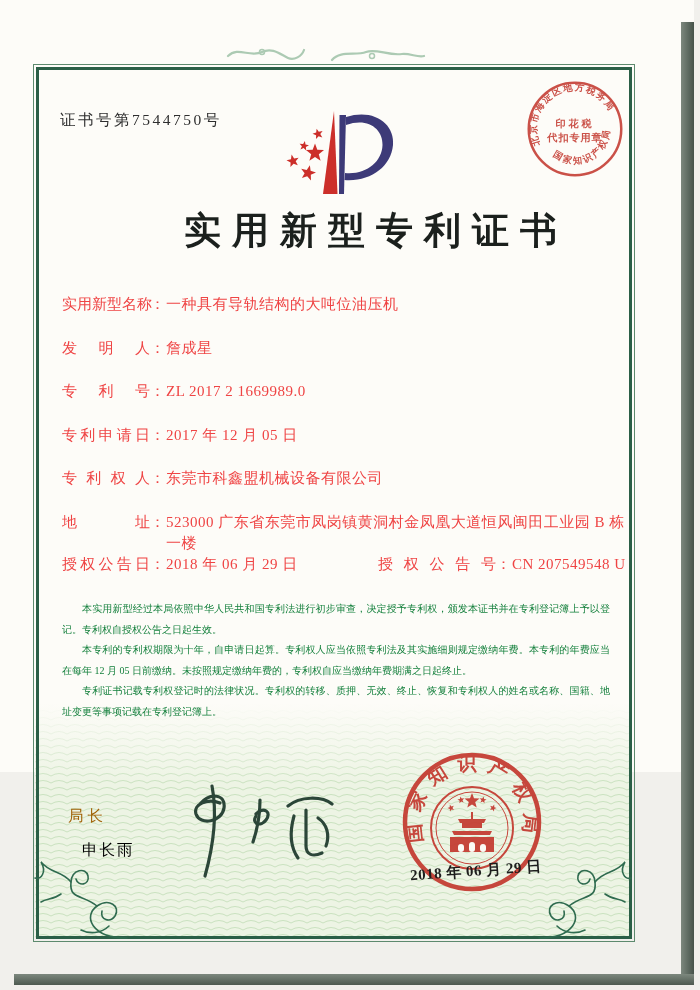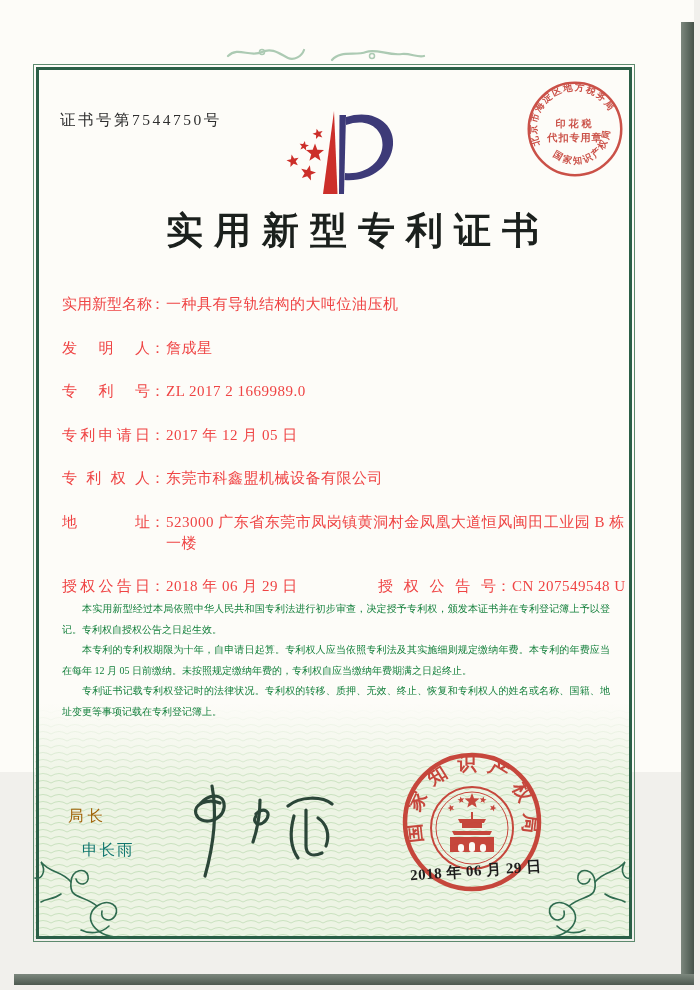--- a/index.html
+++ b/index.html
@@ -18,40 +18,40 @@
   .frame{position:absolute;left:33px;top:64px;width:600px;height:876px;
     border:1px solid #5d8a6e;z-index:3;}
   .frame-inner{position:absolute;left:2px;top:2px;right:2px;bottom:2px;border:3px solid #2b5f47;}
   
   .guilloche{position:absolute;left:35px;top:689px;width:596px;height:249px;z-index:1;overflow:hidden;}
   .guilloche svg{display:block;}
   .guilloche-fade{position:absolute;left:0;top:0;width:596px;height:95px;
     background:linear-gradient(to bottom,#fdfcf8 15%,rgba(253,252,248,0));}
   .cert-number{position:absolute;left:60px;top:110px;font-size:15.5px;letter-spacing:2.5px;color:#2e2e2e;z-index:5;}
   .logo{position:absolute;left:278px;top:104px;width:130px;height:102px;z-index:5;}
-  .doc-title{position:absolute;left:58px;top:206px;width:600px;text-align:center;
+  .doc-title{position:absolute;left:76px;top:206px;width:600px;text-align:center;
     font-size:37px;font-weight:bold;letter-spacing:11px;color:#1b201d;z-index:5;}
   
   .fields{position:absolute;left:62px;top:294px;width:574px;z-index:5;color:#ef4444;font-size:15px;}
   .frow{line-height:21.5px;margin-bottom:22px;white-space:nowrap;}
   .frow .lbl{display:inline-block;width:88px;text-align:justify;text-align-last:justify;vertical-align:top;}
   .frow .colon{display:inline-block;width:16px;vertical-align:top;}
   .frow .val{display:inline-block;vertical-align:top;white-space:normal;width:466px;letter-spacing:0.5px;}
-  .frow.address{margin-bottom:22px;line-height:21px;}
+  .frow.address{margin-bottom:0;line-height:21px;}
   .frow.lastrow{position:relative;}
   .pair2{position:absolute;left:316px;top:0;}
   .pair2 .lbl{width:118px;}
   .pair2 .val{width:auto;}
   
   .body-text{position:absolute;left:62px;top:599px;width:548px;z-index:5;
     font-size:10px;line-height:20.6px;text-align:justify;color:#15803d;}
   .body-text p{margin:0;text-indent:2em;}
   
   .director-title{position:absolute;left:68px;top:806px;font-size:15.5px;letter-spacing:4px;color:#a16207;z-index:22;}
-  .director-name{position:absolute;left:82px;top:840px;font-size:15.5px;letter-spacing:2px;color:#0f766e;z-index:22;}
+  .director-name{position:absolute;left:82px;top:840px;font-size:15.5px;letter-spacing:2px;color:#000000;z-index:22;}
   .signature{position:absolute;left:172px;top:780px;width:180px;height:105px;z-index:22;}
   .seal{position:absolute;left:396px;top:746px;width:152px;height:152px;z-index:20;opacity:.93;}
   .seal-date{position:absolute;left:410px;top:861px;width:150px;font-size:15px;font-weight:bold;
     color:#1d1d1d;transform:rotate(-4deg);z-index:23;letter-spacing:0.5px;white-space:nowrap;}
   .page-footer{position:absolute;left:33px;top:903px;width:600px;text-align:center;
     font-size:12.5px;color:#2f372f;z-index:6;letter-spacing:1px;}
   .tax-stamp{position:absolute;left:522px;top:76px;width:106px;height:106px;z-index:20;opacity:.88;}
   .flourish{position:absolute;z-index:4;}
   .flourish.fl-left{left:31px;top:842px;}
   .flourish.fl-right{left:535px;top:842px;transform:scaleX(-1);}

